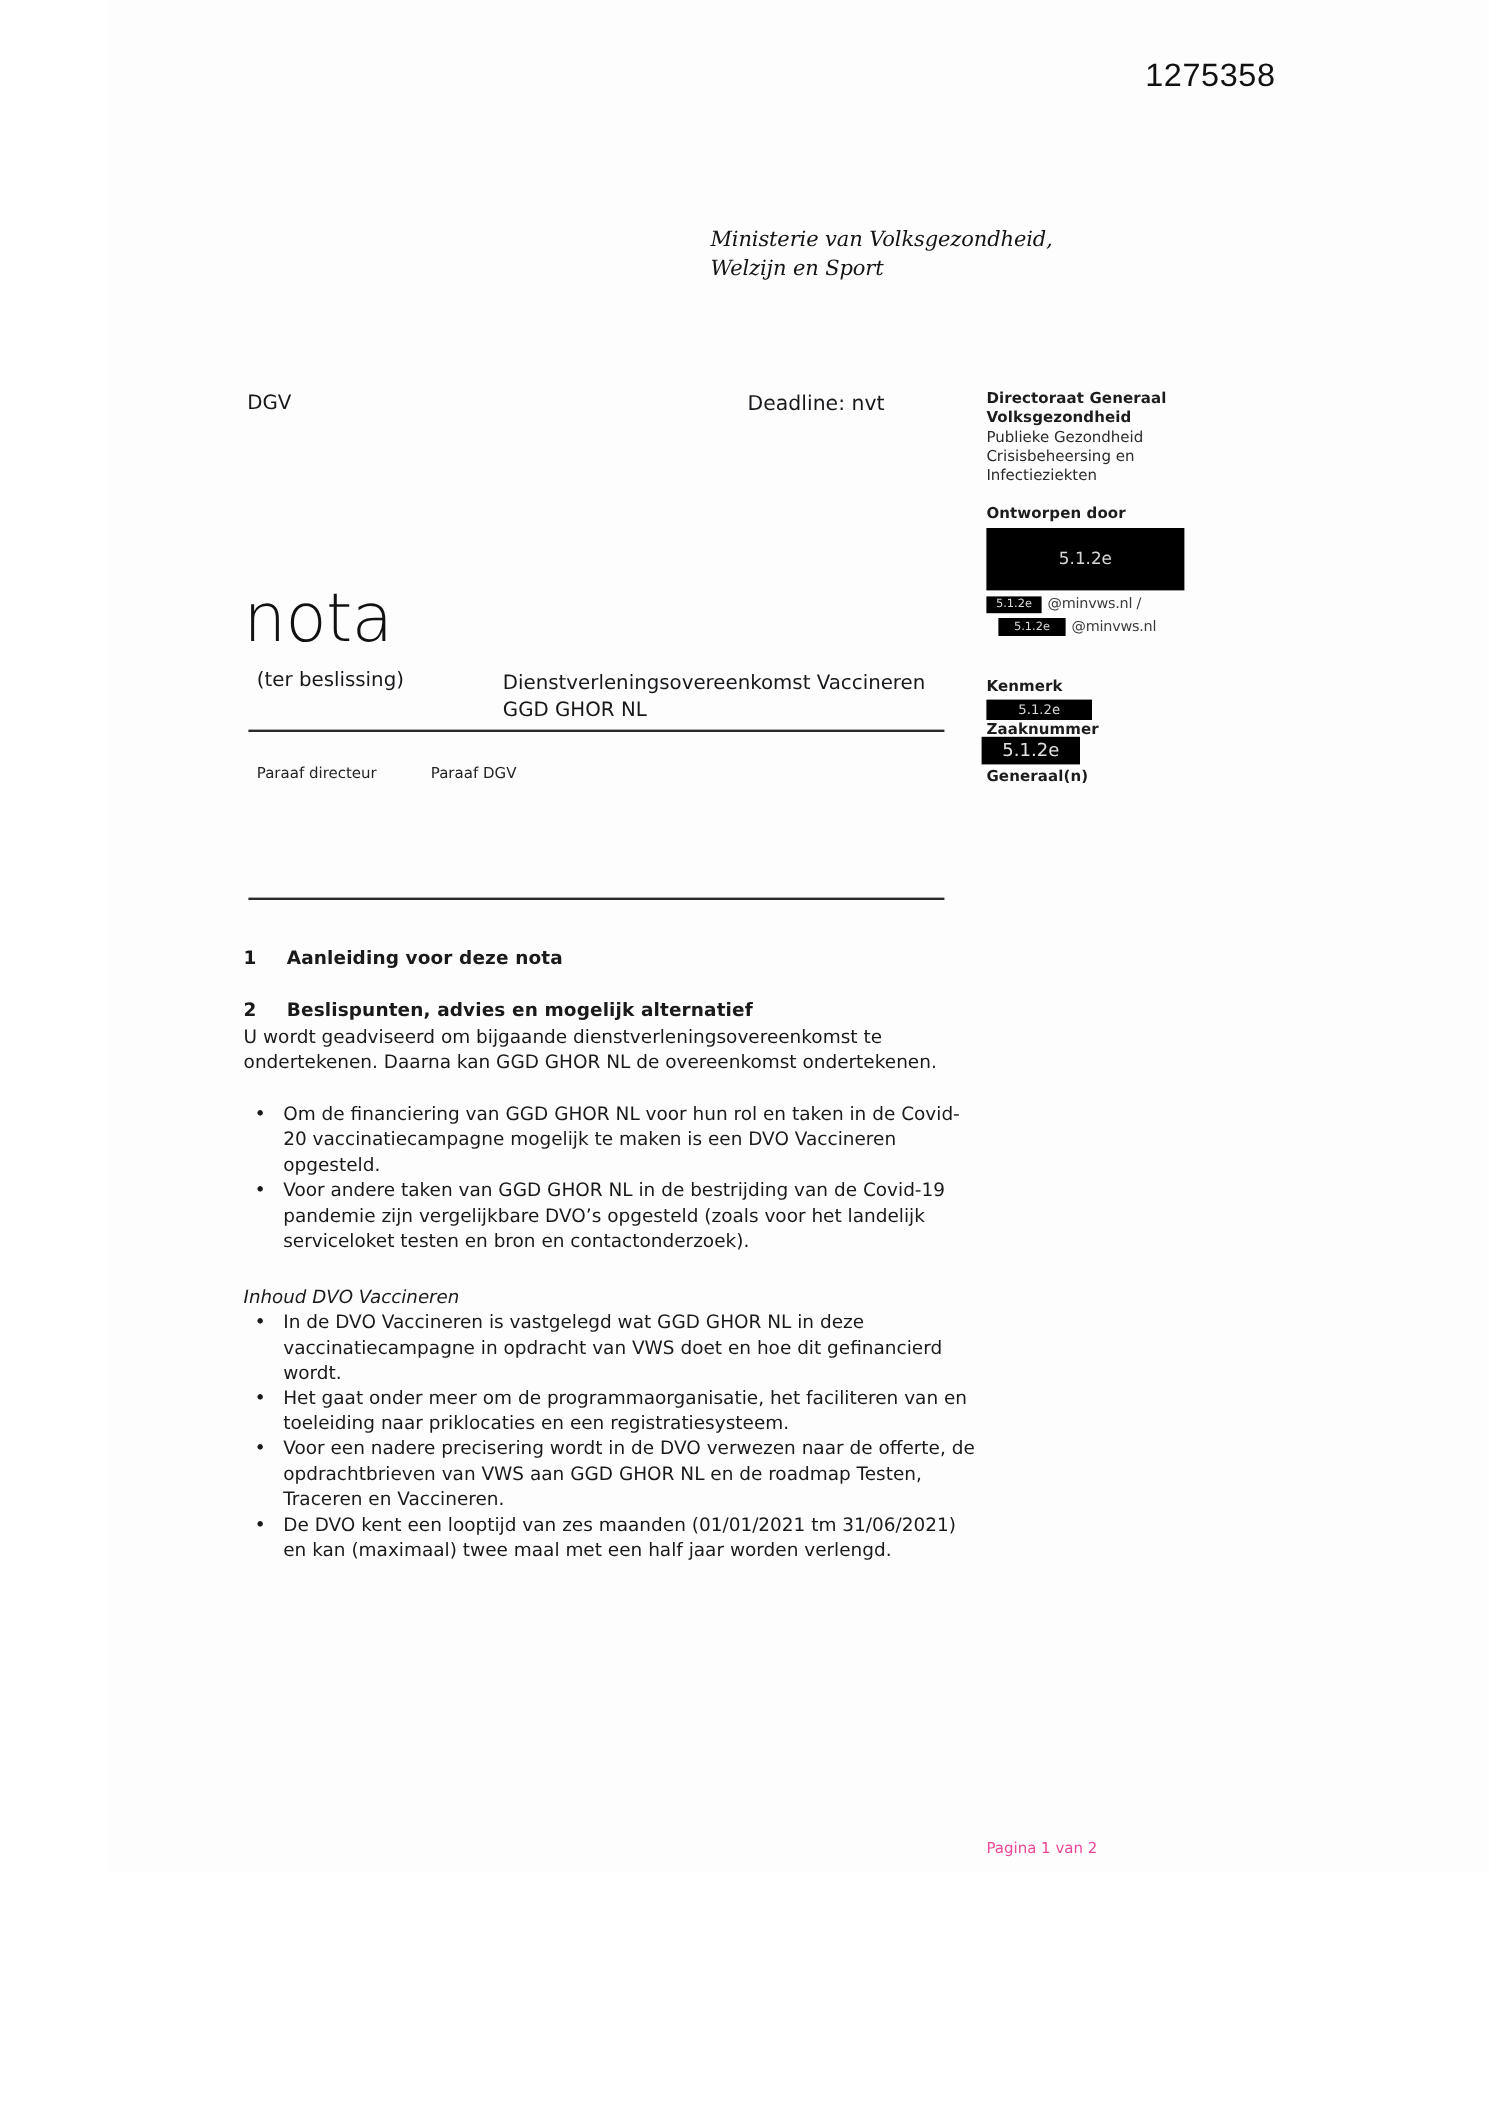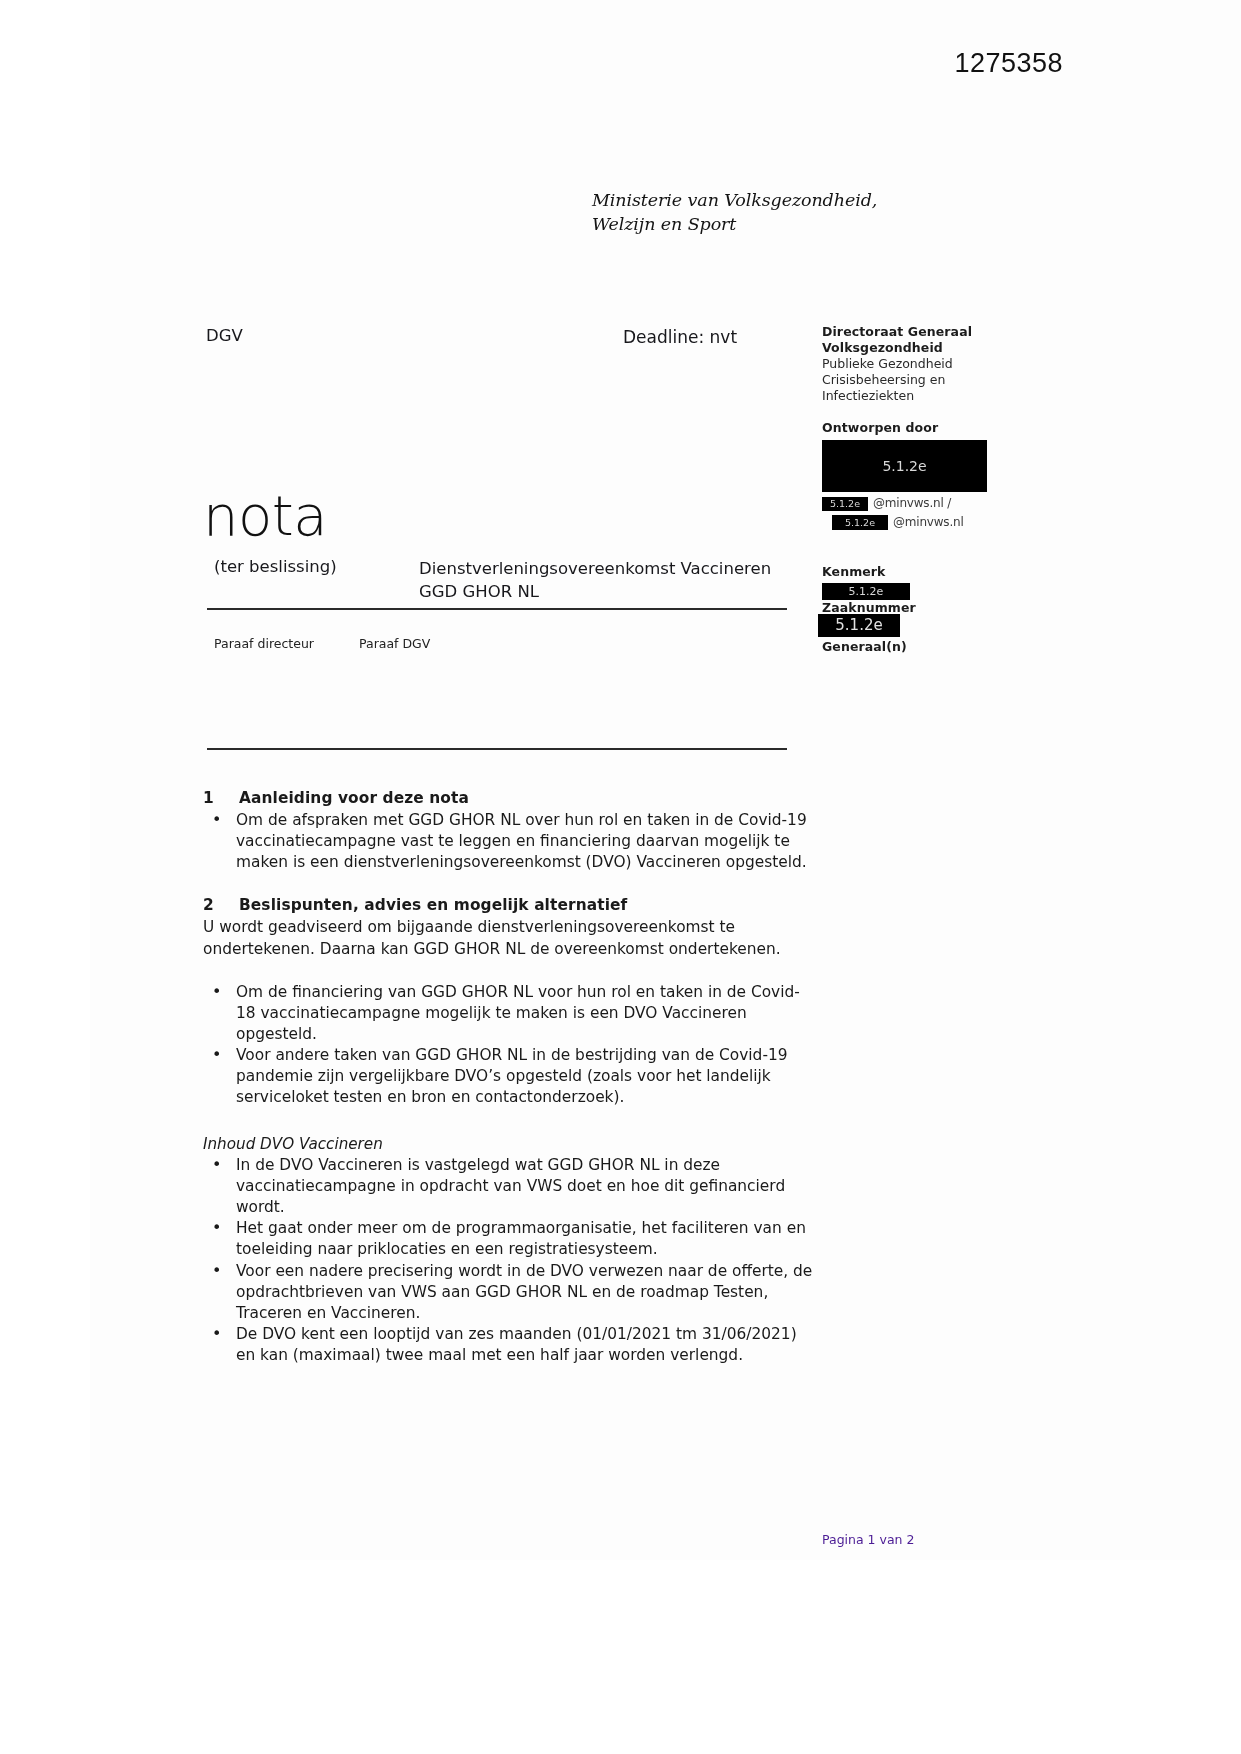--- a/index.html
+++ b/index.html
@@ -260,21 +260,21 @@
   .spacer-md { height: 22px; }
   .spacer-lg { height: 26px; }
 
   
   .footer {
     position: absolute;
     left: 822px;
     top: 1532px;
     font-family: "DejaVu Sans", sans-serif;
     font-size: 12.5px;
-    color: #4c1d95;
+    color: #ec4899;
   }
 </style>
 </head>
 <body>
 
 <div class="page">
   <div class="scan-tint"></div>
 
   <div class="doc-number">1275358</div>
 
@@ -330,34 +330,33 @@
   <div class="paraaf paraaf-dgv">Paraaf DGV</div>
 
   <div class="rule rule-2"></div>
 
   <div class="body">
 
     <div class="sec-head">
       <span class="num">1</span><span>Aanleiding voor deze nota</span>
     </div>
     <ul class="bullets">
-      <li>Om de afspraken met GGD GHOR NL over hun rol en taken in de Covid-19 vaccinatiecampagne vast te leggen en financiering daarvan mogelijk te maken is een dienstverleningsovereenkomst (DVO) Vaccineren opgesteld.</li>
     </ul>
 
     <div class="spacer-md"></div>
 
     <div class="sec-head">
       <span class="num">2</span><span>Beslispunten, advies en mogelijk alternatief</span>
     </div>
     <p class="para">U wordt geadviseerd om bijgaande dienstverleningsovereenkomst te ondertekenen. Daarna kan GGD GHOR NL de overeenkomst ondertekenen.</p>
 
     <div class="spacer-md"></div>
 
     <ul class="bullets">
-      <li>Om de financiering van GGD GHOR NL voor hun rol en taken in de Covid-18 vaccinatiecampagne mogelijk te maken is een DVO Vaccineren opgesteld.</li>
+      <li>Om de financiering van GGD GHOR NL voor hun rol en taken in de Covid-20 vaccinatiecampagne mogelijk te maken is een DVO Vaccineren opgesteld.</li>
       <li>Voor andere taken van GGD GHOR NL in de bestrijding van de Covid-19 pandemie zijn vergelijkbare DVO’s opgesteld (zoals voor het landelijk serviceloket testen en bron en contactonderzoek).</li>
     </ul>
 
     <div class="spacer-lg"></div>
 
     <div class="sec-sub">Inhoud DVO Vaccineren</div>
     <ul class="bullets">
       <li>In de DVO Vaccineren is vastgelegd wat GGD GHOR NL in deze vaccinatiecampagne in opdracht van VWS doet en hoe dit gefinancierd wordt.</li>
       <li>Het gaat onder meer om de programmaorganisatie, het faciliteren van en toeleiding naar priklocaties en een registratiesysteem.</li>
       <li>Voor een nadere precisering wordt in de DVO verwezen naar de offerte, de opdrachtbrieven van VWS aan GGD GHOR NL en de roadmap Testen, Traceren en Vaccineren.</li>

